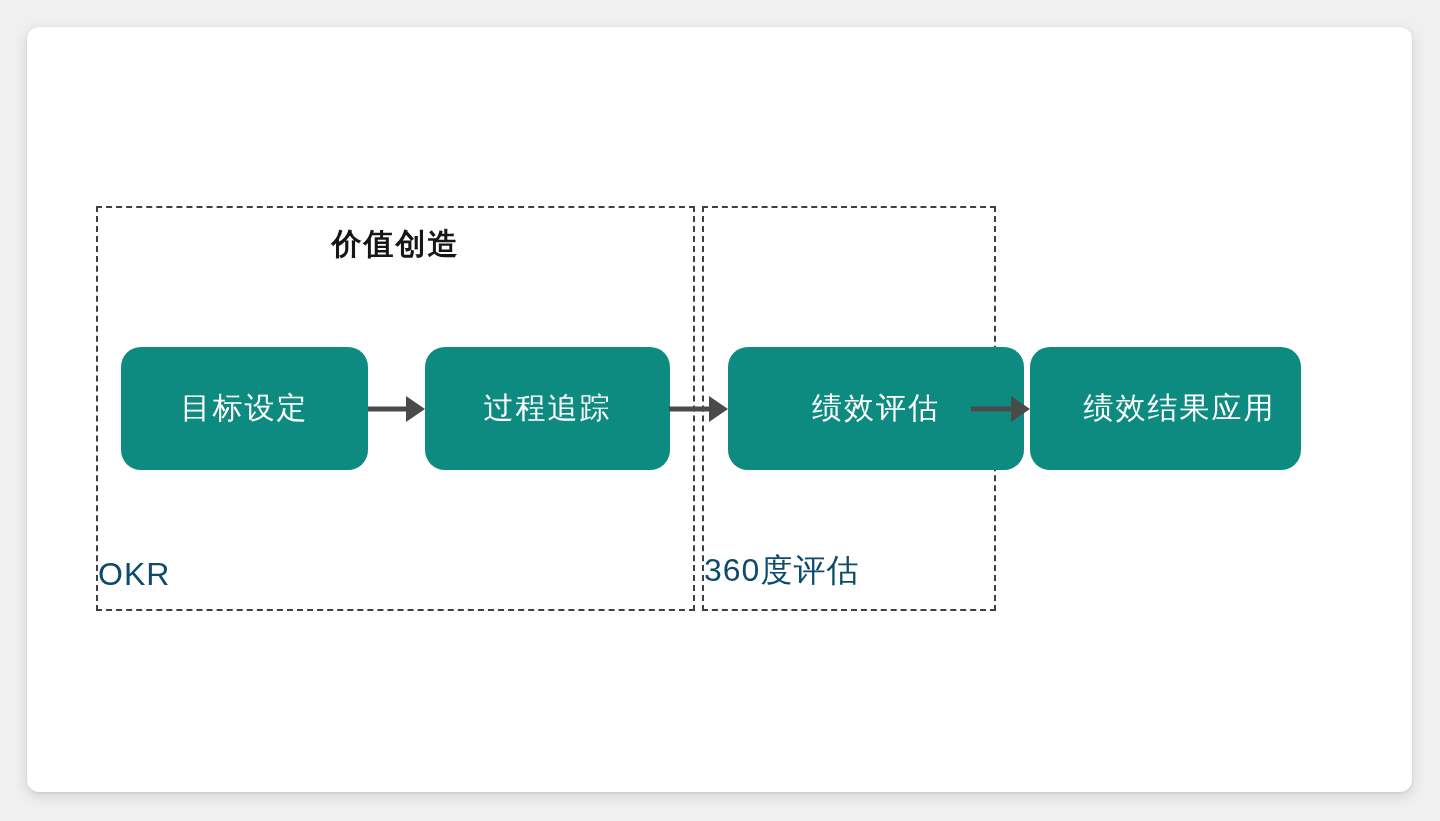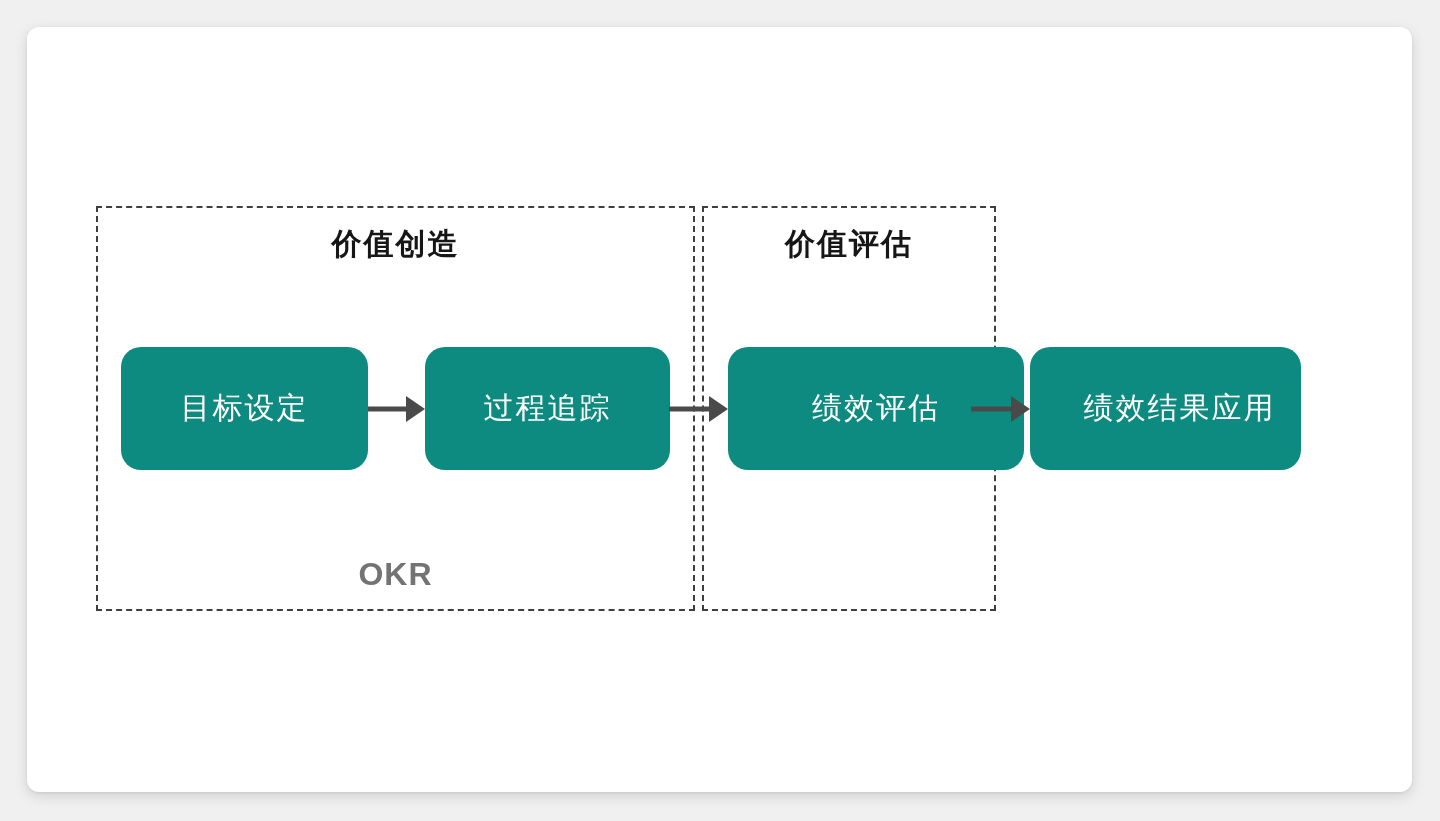--- a/index.html
+++ b/index.html
@@ -51,24 +51,23 @@
     font-weight: 600;
     color: #161616;
     letter-spacing: 2px;
     font-family: Liberation Serif, serif;
   }
   .tool-label {
     position: absolute;
     bottom: 16px;
     left: 0;
     width: 100%;
-    text-align: center;
     font-size: 32px;
-    font-weight: 700;
-    color: #737373;
+    font-weight: 400;
+    color: #0c4a6e;
     letter-spacing: 1px;
   }
   .step-box {
     position: absolute;
     top: 347px;
     height: 123px;
     background: #0e8b80;
     border-radius: 20px;
     display: flex;
     align-items: center;
@@ -119,21 +118,21 @@
 <div class="stage">
 
   <div class="card"></div>
 
   <div class="section section-1">
     <div class="section-title">价值创造</div>
     <div class="tool-label">OKR</div>
   </div>
 
   <div class="section section-2">
-    <div class="section-title">价值评估</div>
+    <div class="tool-label">360度评估</div>
   </div>
 
 
   <div class="step-box step-2">过程追踪</div>
   <div class="step-box step-1">目标设定</div>
   <div class="step-box step-3">绩效评估</div>
   <div class="step-box step-4">绩效结果应用</div>
 
   <div class="arrow arrow-1">
     <div class="shaft"></div>

